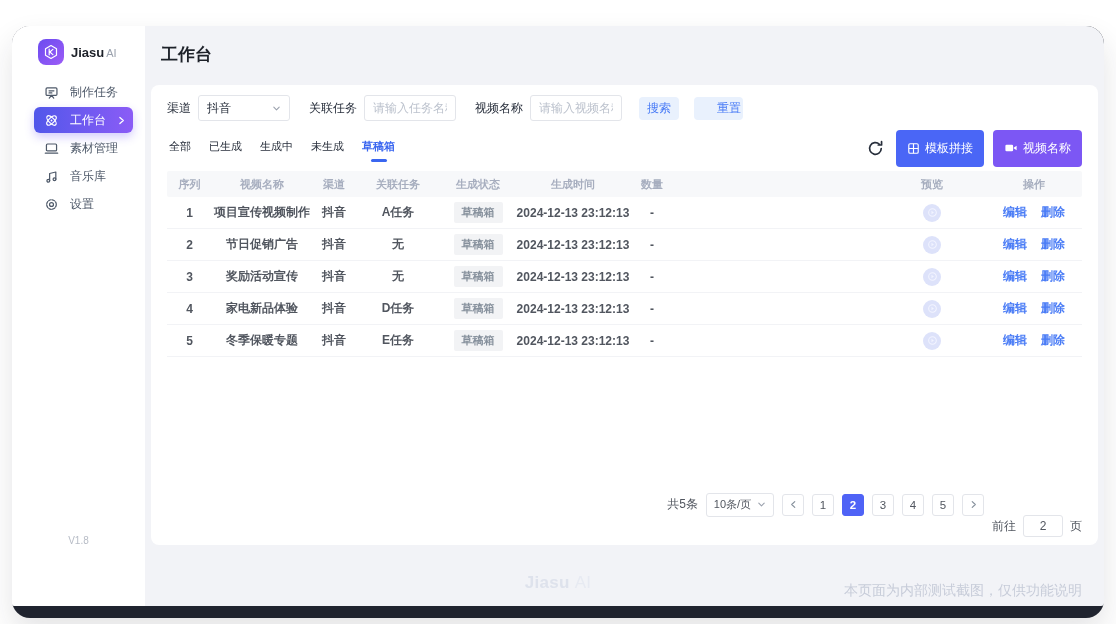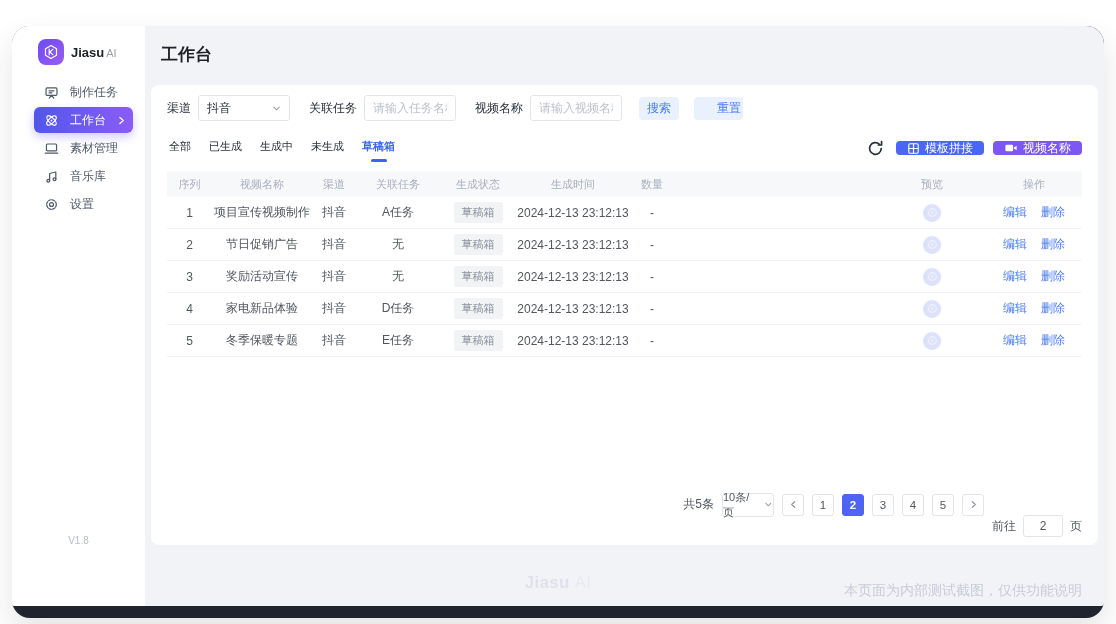--- a/index.html
+++ b/index.html
@@ -49,39 +49,39 @@
   .btn-soft + .btn-soft{margin-left:15px;padding-left:23px;}
   
   .tabs-row{display:flex;align-items:center;margin-top:12px;height:30px;}
   .tabs{display:flex;align-items:center;height:100%;}
   .tab{font-size:11px;color:#272e3b;margin-right:14px;padding:5px 2px 9px;position:relative;cursor:pointer;font-family:Liberation Mono, monospace;}
   .tab.active{color:#3a66f0;font-weight:bold;}
   .tab.active::after{content:"";position:absolute;left:50%;transform:translateX(-50%);bottom:1px;
                      width:16px;height:3px;border-radius:2px;background:#3a66f0;}
   .actions{margin-left:auto;display:flex;align-items:center;gap:9px;}
   .refresh{width:20px;height:20px;display:grid;place-items:center;cursor:pointer;margin-right:2px;}
-  .btn-primary{height:14px;padding:0 11px;border:none;border-radius:4px;display:flex;align-items:center;
+  .btn-primary{height:37px;padding:0 11px;border:none;border-radius:4px;display:flex;align-items:center;
                gap:5px;color:#fff;font-size:12px;cursor:pointer;font-family:inherit;}
   .btn-blue{background:#4a66f6;}
   .btn-purple{background:#7c57f4;}
   
-  .table{margin-top:8px;}
+  .table{margin-top:8px;font-weight:bold;}
   .trow{display:grid;grid-template-columns:45px 100px 44px 84px 76px 114px 44px 1fr 108px 96px;align-items:center;}
   .thead{height:26px;background:#f7f8fa;color:#a7aebf;font-size:11px;border-radius:2px;}
   .tcell{text-align:center;white-space:nowrap;overflow:hidden;}
   .tbody .trow{height:31px;border-bottom:1px solid #f2f3f6;font-size:12px;color:#51565f;}
   .badge{display:inline-block;background:#f2f3f5;color:#86909c;font-size:11px;padding:3px 8px;border-radius:2px;}
   .play{width:18px;height:18px;border-radius:50%;background:#dde2fa;display:inline-grid;place-items:center;
         cursor:pointer;vertical-align:middle;}
   .ops{display:flex;gap:14px;justify-content:center;font-size:12px;color:#4a7cf6;}
   .ops span{cursor:pointer;}
   
   .pagination{position:absolute;right:16px;bottom:8px;display:flex;align-items:center;gap:8px;
               font-size:12px;color:#51565f;}
-  .psize{width:52px;height:24px;box-sizing:border-box;border:1px solid #e3e5ea;border-radius:3px;
+  .psize{width:68px;height:24px;box-sizing:border-box;border:1px solid #e3e5ea;border-radius:3px;
          background:#fff;display:flex;align-items:center;justify-content:center;gap:6px;
          font-size:11px;color:#51565f;cursor:pointer;}
   .pbtn{width:22px;height:22px;box-sizing:border-box;border:1px solid #e3e5ea;border-radius:3px;
         background:#fff;display:grid;place-items:center;font-size:11.5px;color:#51565f;cursor:pointer;}
   .pbtn.active{background:#4f63f6;border-color:#4f63f6;color:#fff;font-weight:bold;}
   .goto{display:flex;align-items:center;gap:7px;margin-top:43px;}
   .goto-input{width:40px;height:22px;box-sizing:border-box;border:1px solid #e3e5ea;border-radius:3px;
               text-align:center;font-size:12px;color:#51565f;outline:none;font-family:inherit;}
   
   .watermark{position:absolute;left:50%;bottom:13px;transform:translateX(-50%);

